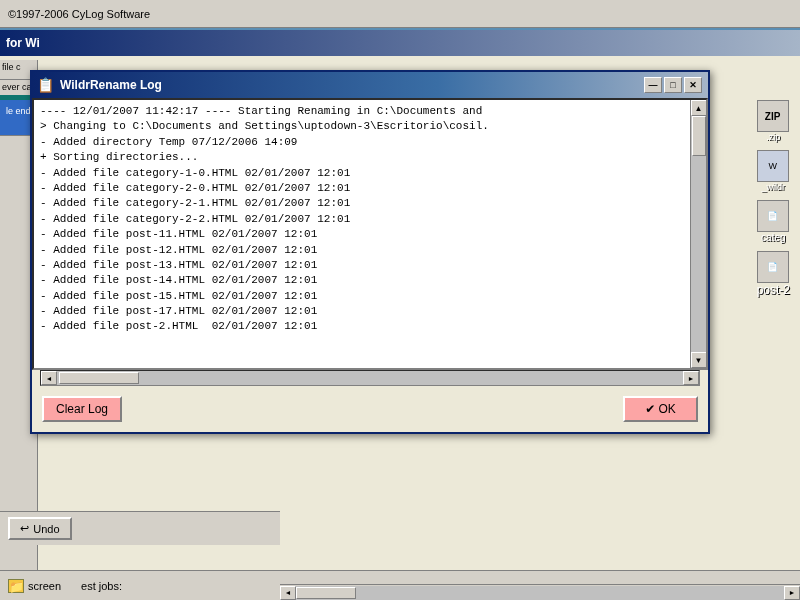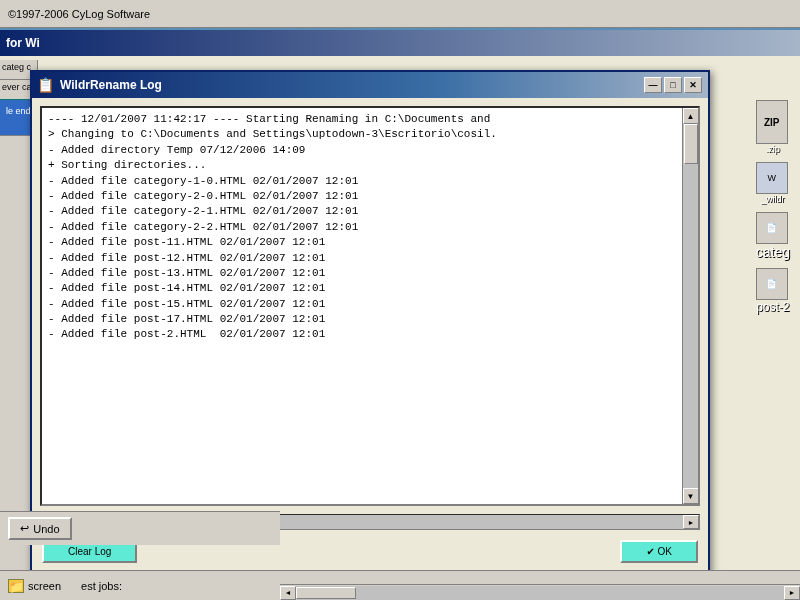--- a/index.html
+++ b/index.html
@@ -118,22 +118,22 @@
 
     .titlebar-btn.close-btn {
       background: #d4d0c8;
       color: #000;
     }
 
     
     .log-area {
       background: white;
       border: 2px inset #808080;
-      margin: 8px;
-      height: 400px;
+      margin: 0;
+      height: 272px;
       overflow: hidden;
       position: relative;
       display: flex;
     }
 
     .log-content {
       flex: 1;
       overflow: hidden;
       padding: 4px 6px;
       font-family: 'Courier New', monospace;
@@ -241,25 +241,25 @@
 
     
     .button-area {
       display: flex;
       justify-content: space-between;
       align-items: center;
       padding: 6px 10px 10px 10px;
     }
 
     .btn {
-      background: #5eead4;
+      background: #fca5a5;
       border: 2px solid;
       border-color: #ffffff #808080 #808080 #ffffff;
-      padding: 4px 24px;
-      font-size: 10px;
+      padding: 4px 0;
+      font-size: 12px;
       cursor: pointer;
       min-width: 80px;
       display: flex;
       align-items: center;
       justify-content: center;
       gap: 4px;
       font-family: 'Tahoma', sans-serif;
     }
 
     .btn-ok {
@@ -311,22 +311,22 @@
   <div class="topbar">
     <span>©1997-2006 CyLog Software</span>
   </div>
 
   <div class="bg-window">
     <div class="bg-titlebar">
       <span>for Wi</span>
     </div>
 
     <div style="position:absolute; top:30px; left:0; width:38px; background:#d4d0c8; height:540px; border-right:1px solid #808080; font-size:9px; color:#000;">
-      <div style="height:20px; border-bottom:1px solid #808080; padding:2px; font-size:9px;">categ c</div>
-      <div style="height:20px; border-bottom:1px solid #0f766e; padding:2px; font-size:9px;">ever ca</div>
+      <div style="height:20px; border-bottom:1px solid #808080; padding:2px; font-size:9px;">file c</div>
+      <div style="height:20px; border-bottom:5px solid #0f766e; padding:2px; font-size:9px;">ever ca</div>
       <div style="height:36px; border-bottom:1px solid #808080; padding:6px; background:#316ac5; color:white; font-size:9px;">le end</div>
     </div>
   </div>
 
   <div class="dialog">
 
     <div class="dialog-titlebar">
       <span class="dialog-titlebar-icon">📋</span>
       <span class="dialog-titlebar-title">WildrRename Log</span>
       <div class="titlebar-buttons">
@@ -382,30 +382,30 @@
 
   <div style="position:absolute; bottom:55px; left:0; width:280px; height:34px; background:#d4d0c8; display:flex; align-items:center; padding:0 8px; border-top: 1px solid #808080;">
     <button class="undo-btn">
       <span>↩</span>
       <span>Undo</span>
     </button>
   </div>
 
   <div style="position:absolute; top:100px; right:10px; display:flex; flex-direction:column; gap:8px;">
     <div style="text-align:center;">
-      <div style="width:32px; height:44px; background:#d4d0c8; border:1px solid #808080; display:flex; align-items:center; justify-content:center; font-size:10px; font-weight:bold;">ZIP</div>
+      <div style="width:32px; height:32px; background:#d4d0c8; border:1px solid #808080; display:flex; align-items:center; justify-content:center; font-size:10px; font-weight:bold;">ZIP</div>
       <div style="color:white; font-size:9px; text-shadow:1px 1px #000;">.zip</div>
     </div>
     <div style="text-align:center;">
       <div style="width:32px; height:32px; background:#c8d0e0; border:1px solid #808080; display:flex; align-items:center; justify-content:center; font-size:9px;">W</div>
       <div style="color:white; font-size:9px; text-shadow:1px 1px #000;">_wildr</div>
     </div>
     <div style="text-align:center;">
       <div style="width:32px; height:32px; background:#d4d0c8; border:1px solid #808080; display:flex; align-items:center; justify-content:center; font-size:9px;">📄</div>
-      <div style="color:white; font-size:14px; text-shadow:1px 1px #000;">categ</div>
+      <div style="color:white; font-size:10px; text-shadow:1px 1px #000;">categ</div>
     </div>
     <div style="text-align:center;">
       <div style="width:32px; height:32px; background:#d4d0c8; border:1px solid #808080; display:flex; align-items:center; justify-content:center; font-size:9px;">📄</div>
       <div style="color:white; font-size:12px; text-shadow:1px 1px #000;">post-2</div>
     </div>
   </div>
 
   <div class="status-bar">
     <span class="folder-icon">📁</span>
     <span>screen</span>

